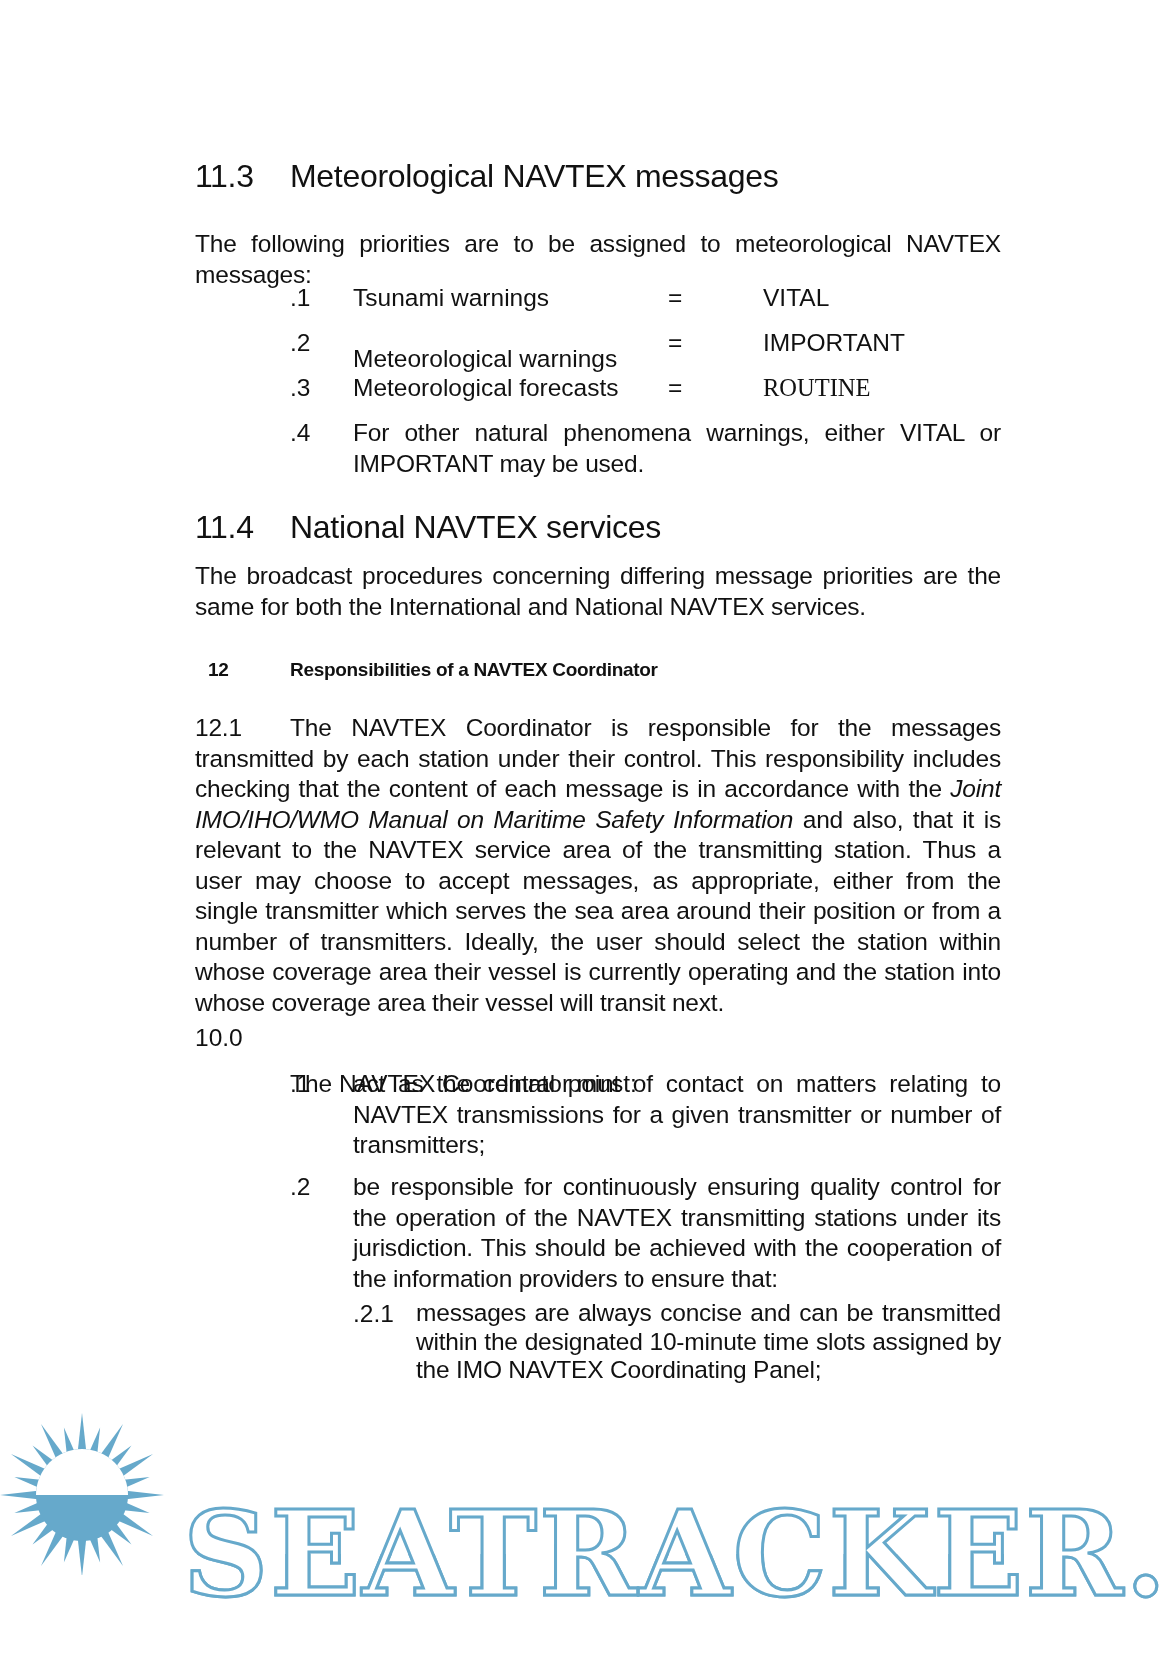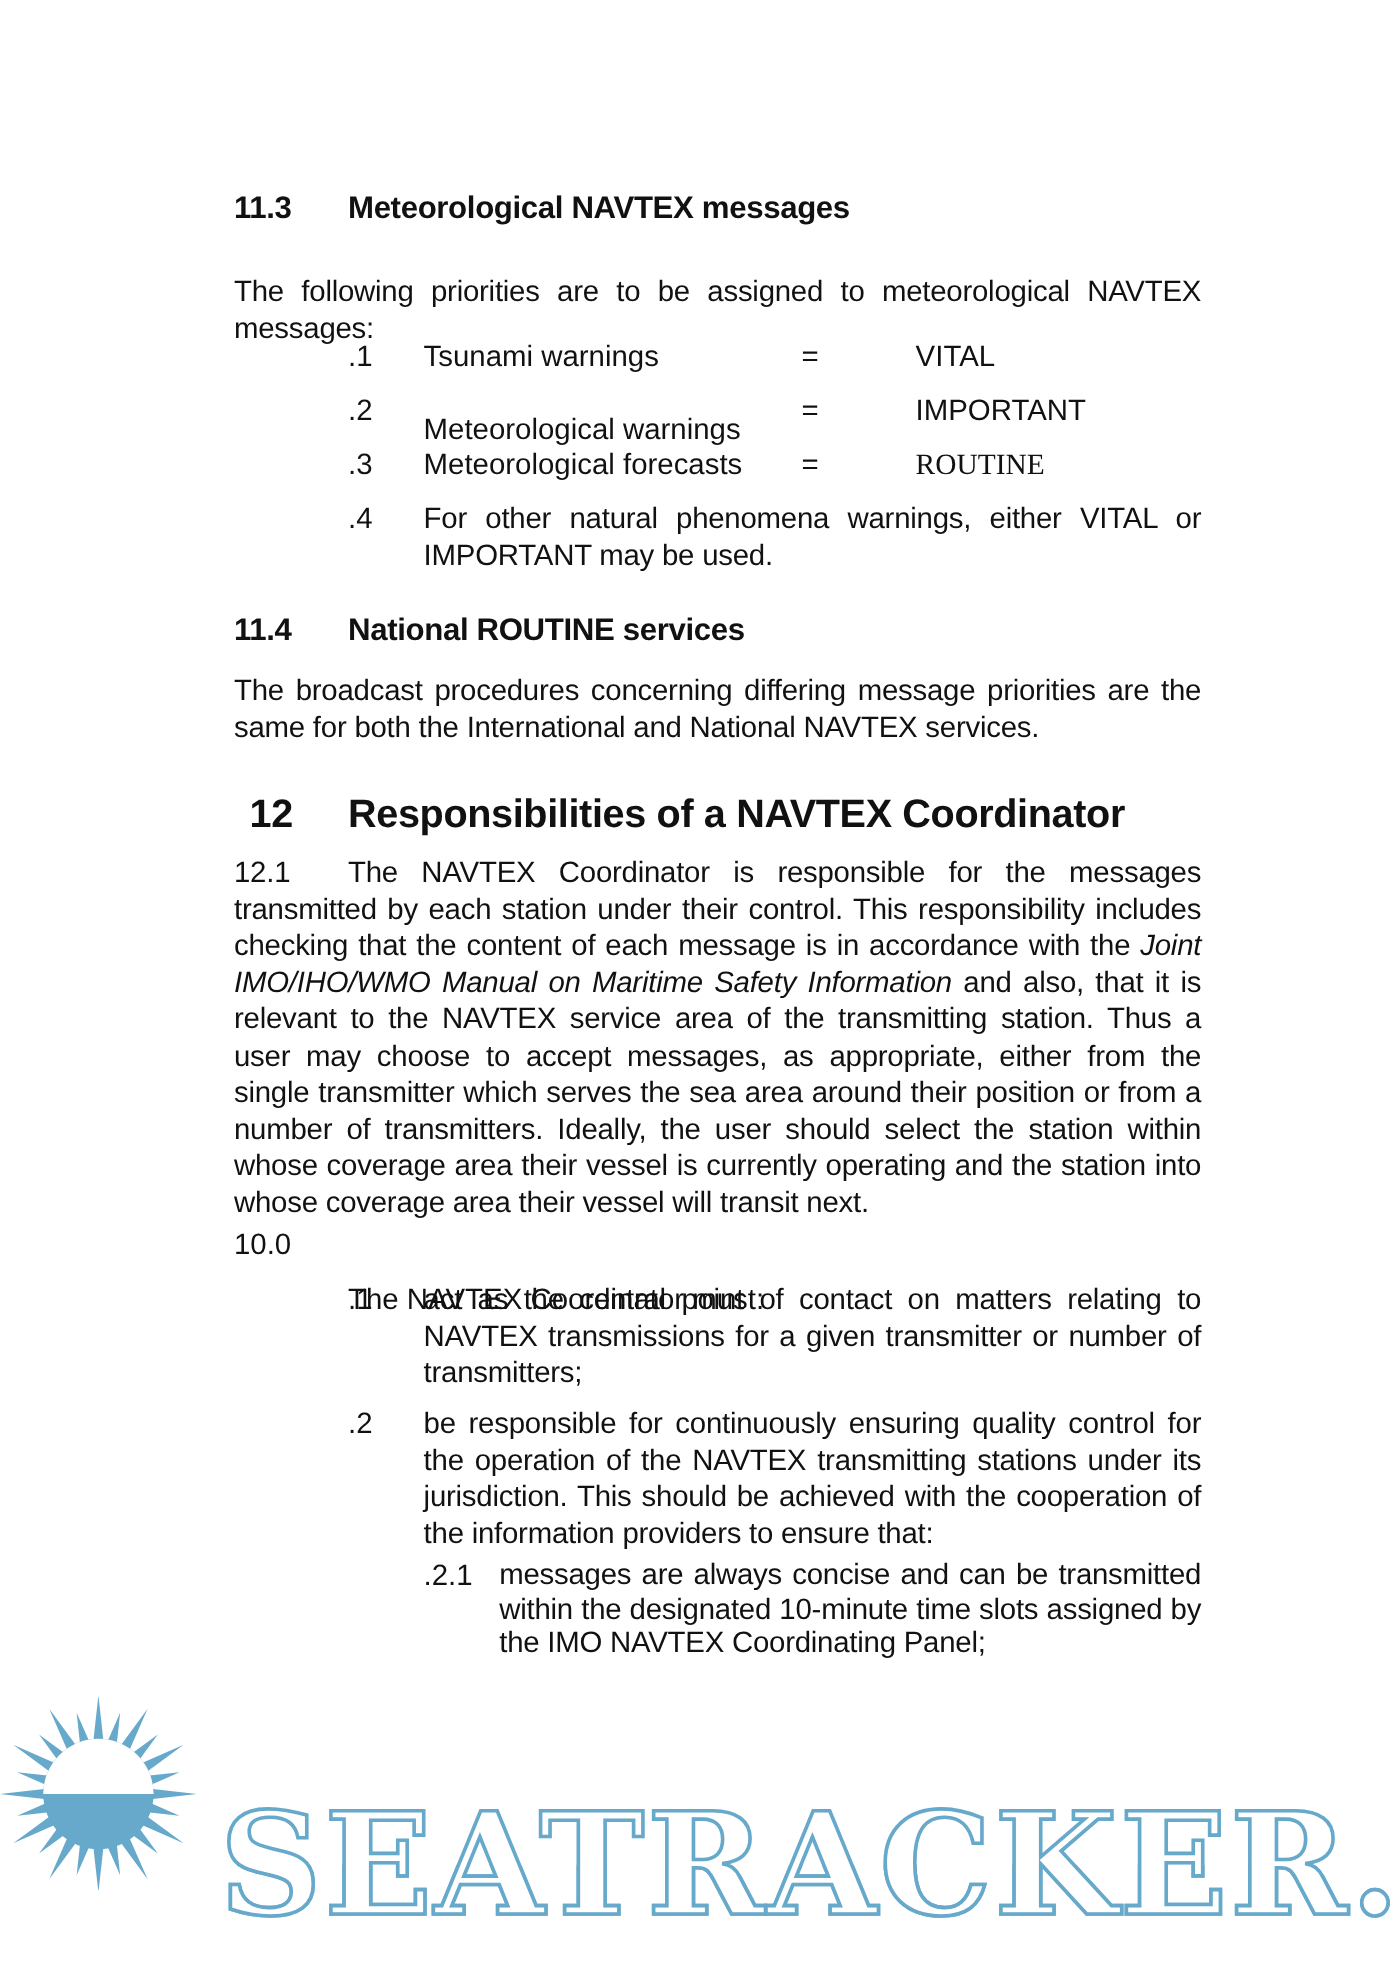--- a/index.html
+++ b/index.html
@@ -1,20 +1,20 @@
 <!DOCTYPE html>
 <html><head>
   <meta charset="utf-8">
   <style>
     html, body { margin: 0; padding: 0; background: #ffffff; }
     body { width: 1166px; height: 1654px; position: relative; overflow: hidden;
            font-family: "Liberation Sans", sans-serif; color: #111; }
     .abs { position: absolute; }
-    .h2 { font-weight: bold; font-size: 26px; letter-spacing: -0.3px; }
-    .h1 { font-weight: bold; font-size: 33px; letter-spacing: -0.3px; }
+    .h2 { font-weight: normal; font-size: 32px; letter-spacing: -0.3px; }
+    .h1 { font-weight: bold; font-size: 19px; letter-spacing: -0.3px; }
     .txt { font-size: 24.5px; line-height: 30.5px; text-align: justify; letter-spacing: -0.2px; }
     .row { position: absolute; font-size: 24.5px; line-height: 30.5px; }
     em { font-style: italic; }
     .logo-text { position: absolute; left: 183px; top: 1495px; font-family: "DejaVu Serif", serif;
                  font-weight: bold; font-size: 118px; letter-spacing: 2px; line-height: 1;
                  color: #ffffff; -webkit-text-stroke: 3px #66a9cb;
                  background: linear-gradient(to bottom, transparent 0%, transparent 50%, #66a9cb 50%, #66a9cb 100%);
                  -webkit-background-clip: text; background-clip: text; }
   </style>
 </head>
@@ -38,21 +38,21 @@
   <div class="row" style="left:290px; top:373px;">.3</div>
   <div class="row" style="left:353px; top:373px;">Meteorological forecasts</div>
   <div class="row" style="left:668px; top:373px;">=</div>
   <div class="row" style="left:763px; top:373px;font-family:Liberation Serif, serif;">ROUTINE</div>
 
   <div class="row" style="left:290px; top:418px;">.4</div>
   <div class="abs txt" style="left:353px; top:418px; width:648px;">For other natural phenomena warnings, either VITAL or IMPORTANT may be used.</div>
 </div>
 
 <div class="abs h2" style="left:195px; top:509px;">11.4</div>
-<div class="abs h2" style="left:290px; top:509px;">National ROUTINE services</div>
+<div class="abs h2" style="left:290px; top:509px;">National NAVTEX services</div>
 <div class="abs txt" style="left:195px; top:561px; width:806px;">The broadcast procedures concerning differing message priorities are the same for both the International and National NAVTEX services.</div>
 
 <div class="abs h1" style="left:208px; top:659px;">12</div>
 <div class="abs h1" style="left:290px; top:659px;">Responsibilities of a NAVTEX Coordinator</div>
 
 <div class="abs txt" style="left:195px; top:713px; width:806px;">
   <span style="display:inline-block; width:95px; text-align:left;">12.1</span><span>The NAVTEX Coordinator is responsible for the messages transmitted by each station under their control. This responsibility includes checking that the content of each message is in accordance with the </span><em>Joint IMO/IHO/WMO Manual on Maritime Safety Information</em><span> and also, that it is relevant to the NAVTEX service area of the transmitting station. Thus a user may choose to accept messages, as appropriate, either from the single transmitter which serves the sea area around their position or from a number of transmitters. Ideally, the user should select the station within whose coverage area their vessel is currently operating and the station into whose coverage area their vessel will transit next.</span>
 </div>
 
 <div class="row" style="left:195px; top:1023px;">10.0</div>

